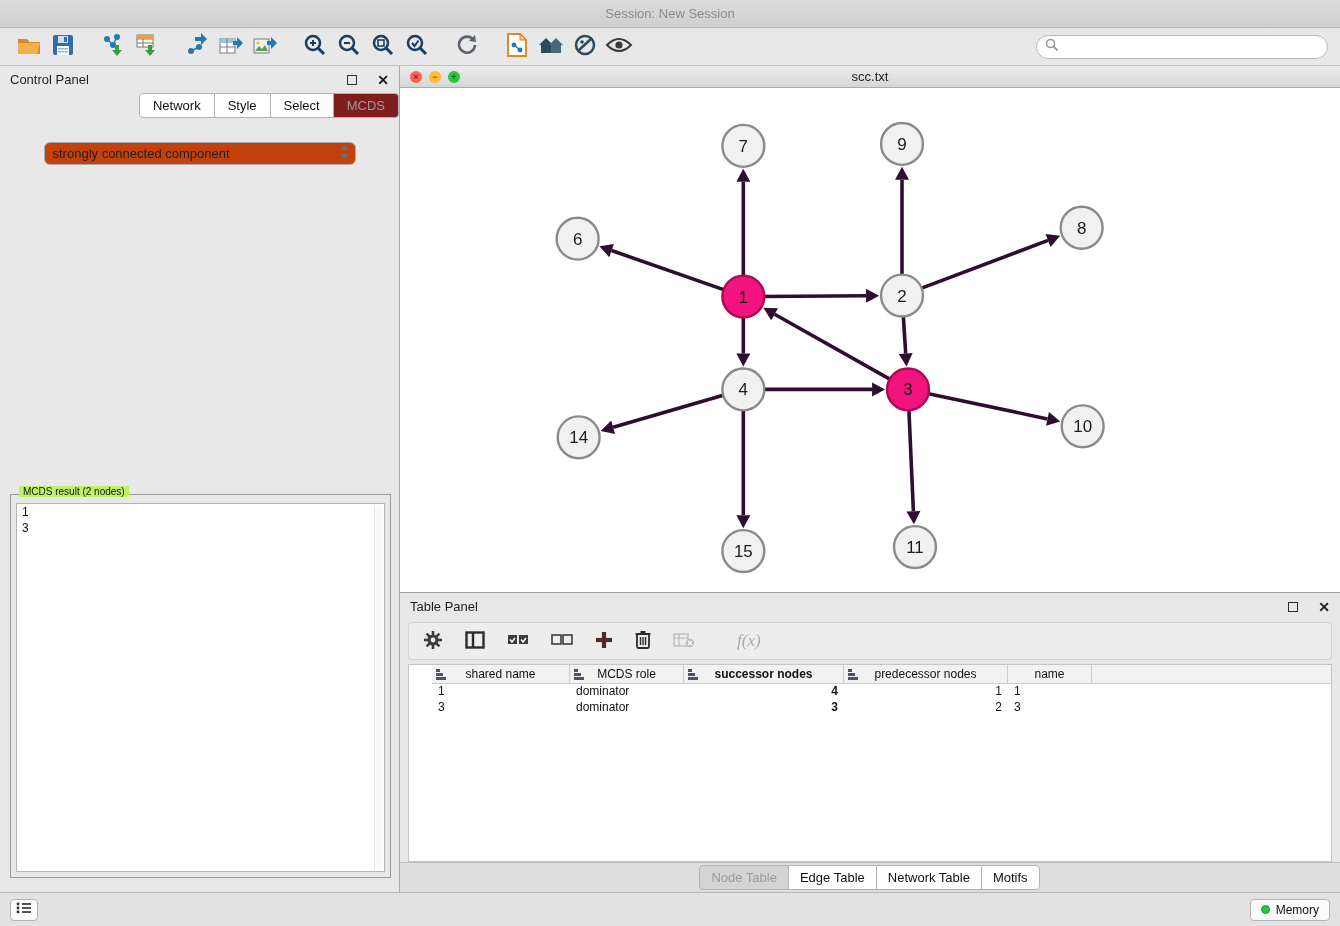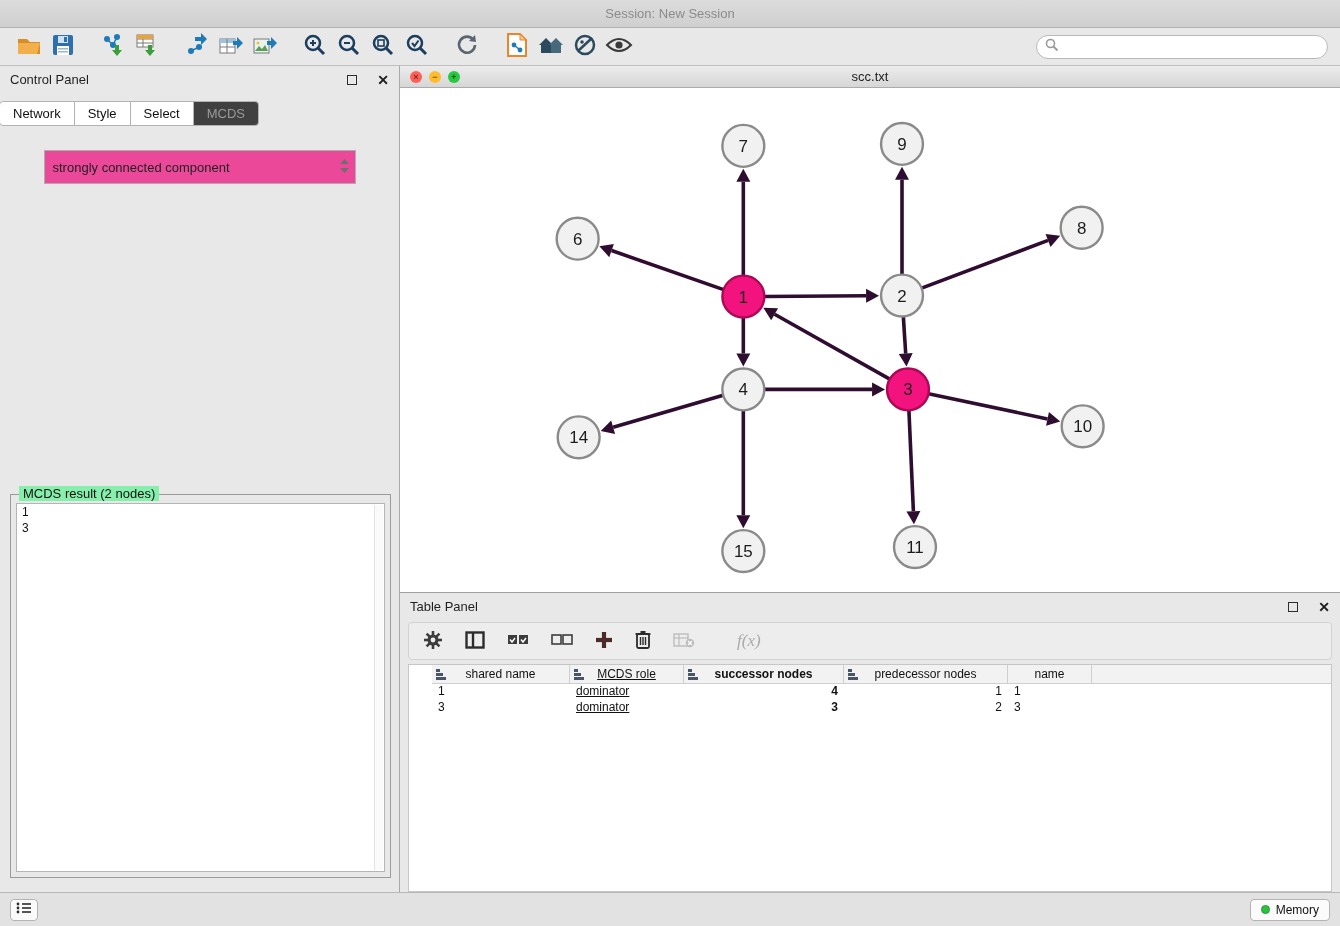--- a/index.html
+++ b/index.html
@@ -22,36 +22,36 @@
   .main { height:826px; display:flex; }
   .control-panel { width:400px; background:#e8e8e8; border-right:1px solid #a9a9a9; position:relative; }
   .right-col { flex:1; display:flex; flex-direction:column; min-width:0; }
 
   
   .panel-header { height:27px; display:flex; align-items:center; padding:0 10px; font-size:13px; color:#1f1f1f;gap:8px; }
   .panel-header .sp { flex:1; }
   .float-box { width:10px; height:10px; border:1.5px solid #2c2c2c; margin-right:12px; }
   .close-x { font-size:14px; font-weight:bold; color:#1c1c1c; line-height:10px; }
 
-  .tabs-row { display:flex; justify-content:flex-start; margin-top:8px; }
+  .tabs-row { display:flex; justify-content:flex-end; margin-top:0; }
   .tab { padding:4px 13px; background:#fff; border:1px solid #b3b3b3; margin-left:-1px; font-size:13px; color:#111; }
   .tab:first-child { border-radius:4px 0 0 4px; }
   .tab:last-child { border-radius:0 4px 4px 0; }
-  .tab.active { background:#404040; color:#9a9a9a; }
+  .tab.active { background:#7f1d1d; color:#9a9a9a; }
 
   .cp-body { text-align:center; padding-top:24px; }
   .opt-label { font-size:13px; color:#111; margin-bottom:10px; }
-  .selectbox { width:312px; height:34px; margin:0 auto; background:#ec4899; border:1px solid #adadad; border-radius:0;
+  .selectbox { width:312px; height:23px; margin:0 auto; background:#c2410c; border:1px solid #adadad; border-radius:6px;
                display:flex; align-items:center; padding:0 4px 0 8px; font-size:13px; }
   .selectbox .val { flex:1; text-align:left; }
   .btn-row { display:flex; justify-content:center; gap:14px; margin-top:12px; }
   .pbtn { padding:3px 14px; background:#fff; border:1px solid #adadad; border-radius:5px; font-size:13px; color:#111; }
 
   .result-group { position:absolute; left:10px; right:8px; top:428px; bottom:14px; border:1px solid #9b9b9b; background:#e8e8e8; }
-  .result-legend { position:absolute; top:-9px; left:8px; background:#86efac; padding:0 4px; font-size:13px; color:#111;text-align:center; }
+  .result-legend { position:absolute; top:-9px; left:8px; background:#bef264; padding:0 4px; font-size:10px; color:#111;text-align:center; }
   .result-inner { position:absolute; left:5px; right:5px; top:8px; bottom:5px; background:#fff; border:1px solid #b5b5b5; overflow:hidden; }
   .result-line { font-size:12px; padding:1px 5px; color:#111; white-space:pre; }
   .result-scroll { position:absolute; top:1px; bottom:1px; right:1px; width:9px; background:#fafafa; border-left:1px solid #e4e4e4; }
 
   
   .network-window { height:527px; display:flex; flex-direction:column; border-bottom:1px solid #9f9f9f; }
   .nw-titlebar { height:22px; background:linear-gradient(#ececec,#d6d6d6); border-bottom:1px solid #ababab; position:relative;
                  text-align:center; line-height:21px; font-size:13px; color:#222; }
   .lights { position:absolute; left:10px; top:5px; display:flex; gap:7px; }
   .light { width:12px; height:12px; border-radius:50%; display:flex; align-items:center; justify-content:center;
@@ -66,21 +66,21 @@
   .tp-icon { display:flex; align-items:center; justify-content:center; }
   .fx-label { font-family:"Liberation Serif", serif; font-style:italic; font-size:17px; color:#aaa;margin-left:20px; }
 
   .table-wrap { flex:1; margin:4px 8px 0 8px; background:#fff; border:1px solid #c6c6c6; overflow:hidden; display:flex; flex-direction:column;padding-left:23px; }
   .thead { display:flex; height:19px; background:#f2f2f2; border-bottom:1px solid #cfcfcf; font-size:12px; }
   .th { position:relative; display:flex; align-items:center; justify-content:center; border-right:1px solid #cfcfcf; color:#111; }
   .th .sort-ic { position:absolute; left:4px; top:4px; }
   .trow { display:flex; height:16px; font-size:12px; color:#111; }
   .td { padding:0 6px; white-space:nowrap; overflow:hidden; }
   .td.r { text-align:right; }
-  .c0 { width:138px; } .c1 { width:114px;text-decoration:underline; } .c2 { width:160px;font-weight:bold; } .c3 { width:164px; } .c4 { width:84px; } .cfill { flex:1; border-right:none; }
+  .c0 { width:138px; } .c1 { width:114px; } .c2 { width:160px;font-weight:bold; } .c3 { width:164px; } .c4 { width:84px; } .cfill { flex:1; border-right:none; }
 
   .tp-tabs-strip { height:30px; background:#dedede; border-top:1px solid #bdbdbd; display:flex; align-items:center; justify-content:center; }
   .ttab { padding:4px 11px; background:#fff; border:1px solid #b3b3b3; margin-left:-1px; font-size:13px; color:#111; }
   .ttab:first-child { border-radius:4px 0 0 4px; }
   .ttab:last-child { border-radius:0 4px 4px 0; }
   .ttab.active { background:#d4d4d4; color:#9a9a9a; }
 
   
   .statusbar { height:34px; background:#e2e2e2; border-top:1px solid #b7b7b7; display:flex; align-items:center; padding:16px 10px; }
   .list-btn { width:28px; height:22px; background:#fafafa; border:1px solid #b3b3b3; border-radius:4px;
@@ -454,20 +454,26 @@
         </div>
         <div class="trow">
           <div class="td c0">3</div>
           <div class="td c1">dominator</div>
           <div class="td c2 r">3</div>
           <div class="td c3 r">2</div>
           <div class="td c4">3</div>
         </div>
       </div>
 
+      <div class="tp-tabs-strip">
+        <span class="ttab active">Node Table</span>
+        <span class="ttab">Edge Table</span>
+        <span class="ttab">Network Table</span>
+        <span class="ttab">Motifs</span>
+      </div>
     </div>
   </div>
 </div>
 
 <div class="statusbar">
   <span class="list-btn">
     <span><svg width="16" height="12">
           <circle cx="2" cy="2" r="1.4" fill="#2c2c2c"></circle>
           <circle cx="2" cy="6" r="1.4" fill="#2c2c2c"></circle>
           <circle cx="2" cy="10" r="1.4" fill="#2c2c2c"></circle>

